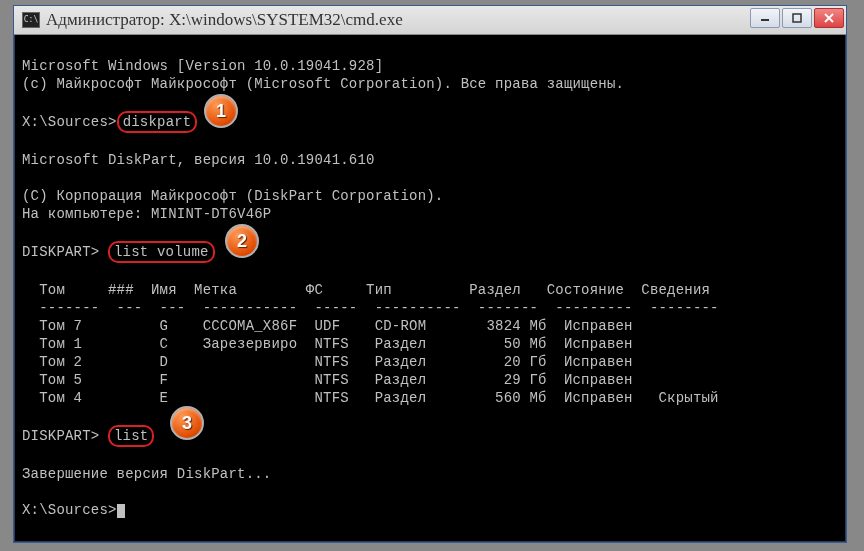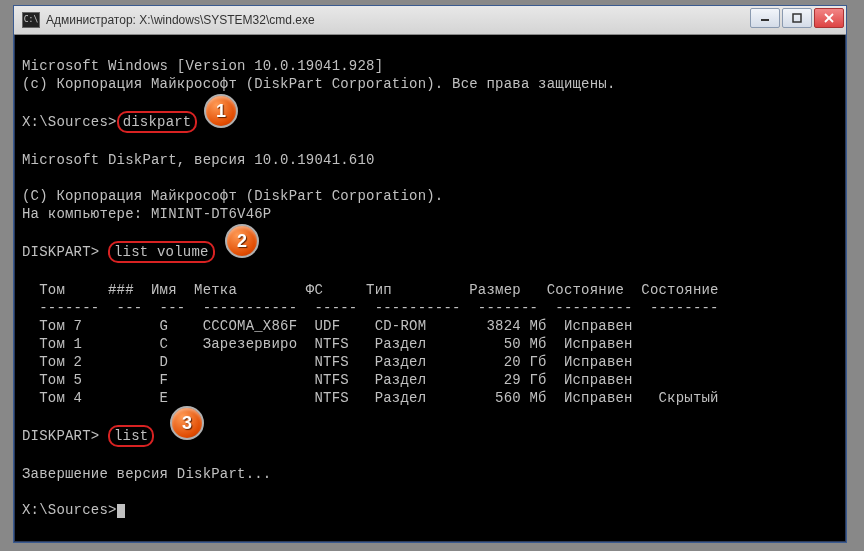--- a/index.html
+++ b/index.html
@@ -37,22 +37,22 @@
     border: 1px solid #666;
     display: inline-block;
     font-size: 8px;
     color: #ccc;
     text-align: center;
     line-height: 14px;
     font-family: monospace;
   }
   .titlebar-text {
     margin-left: 6px;
-    font-family: Liberation Sans, sans-serif;
-    font-size: 12px;
+    font-family: Liberation Serif, serif;
+    font-size: 17px;
     color: #333;
   }
   .window-controls {
     position: absolute;
     right: 2px;
     top: 2px;
     display: flex;
     gap: 2px;
   }
   .win-btn {
@@ -136,32 +136,32 @@
         <svg width="10" height="10">
             <line x1="1" y1="1" x2="9" y2="9" stroke="#fff" stroke-width="1.8"></line>
             <line x1="9" y1="1" x2="1" y2="9" stroke="#fff" stroke-width="1.8"></line>
           </svg>
       </div>
     </div>
   </div>
 
   <div class="terminal">
 <span>Microsoft Windows [Version 10.0.19041.928]</span>
-<span>(c) Корпорация Майкрософт (DiskPart Corporation). Все права защищены.</span>
+<span>(c) Майкрософт Майкрософт (Microsoft Corporation). Все права защищены.</span>
 
 <span>X:\Sources&gt;</span><span class="highlight-box"><span>diskpart</span></span>
 
 <span>Microsoft DiskPart, версия 10.0.19041.610</span>
 
 <span>(C) Корпорация Майкрософт (DiskPart Corporation).</span>
 <span>На компьютере: MININT-DT6V46P</span>
 
 <span>DISKPART&gt; </span><span class="highlight-box"><span>list volume</span></span>
 
-<span>  Том     ###  Имя  Метка        ФС     Тип         Размер   Состояние  Состояние</span>
+<span>  Том     ###  Имя  Метка        ФС     Тип         Раздел   Состояние  Сведения</span>
 <span>  -------  ---  ---  -----------  -----  ----------  -------  ---------  --------</span>
 <span>  Том 7         G    CCCOMA_X86F  UDF    CD-ROM       3824 Мб  Исправен</span>
 <span>  Том 1         C    Зарезервиро  NTFS   Раздел         50 Мб  Исправен</span>
 <span>  Том 2         D                 NTFS   Раздел         20 Гб  Исправен</span>
 <span>  Том 5         F                 NTFS   Раздел         29 Гб  Исправен</span>
 <span>  Том 4         E                 NTFS   Раздел        560 Мб  Исправен   Скрытый</span>
 
 <span>DISKPART&gt; </span><span class="highlight-box"><span>list</span></span>
 
 <span>Завершение версия DiskPart...</span>

